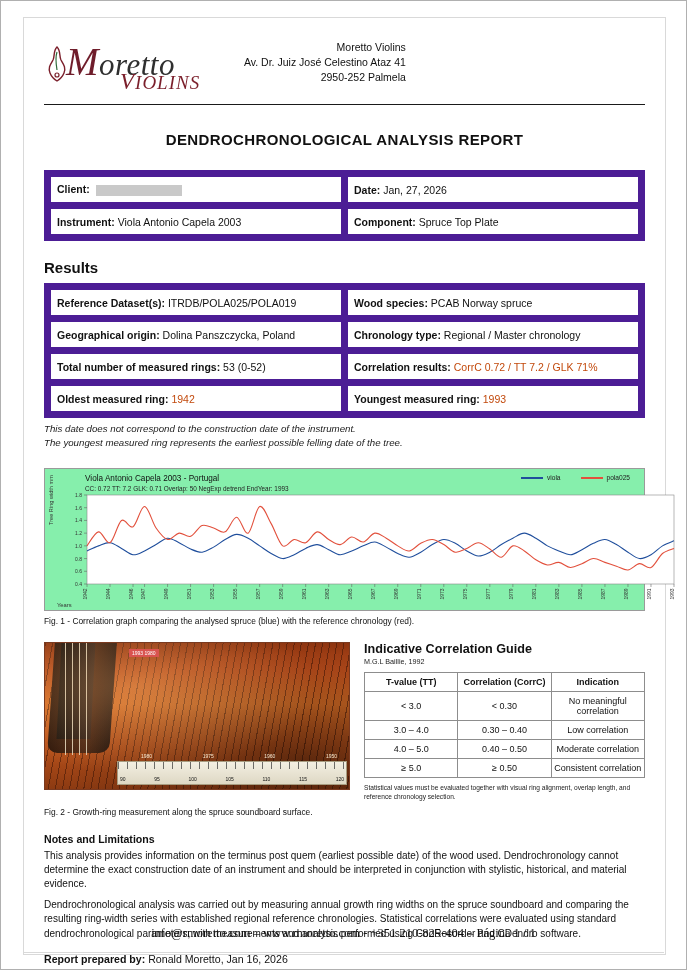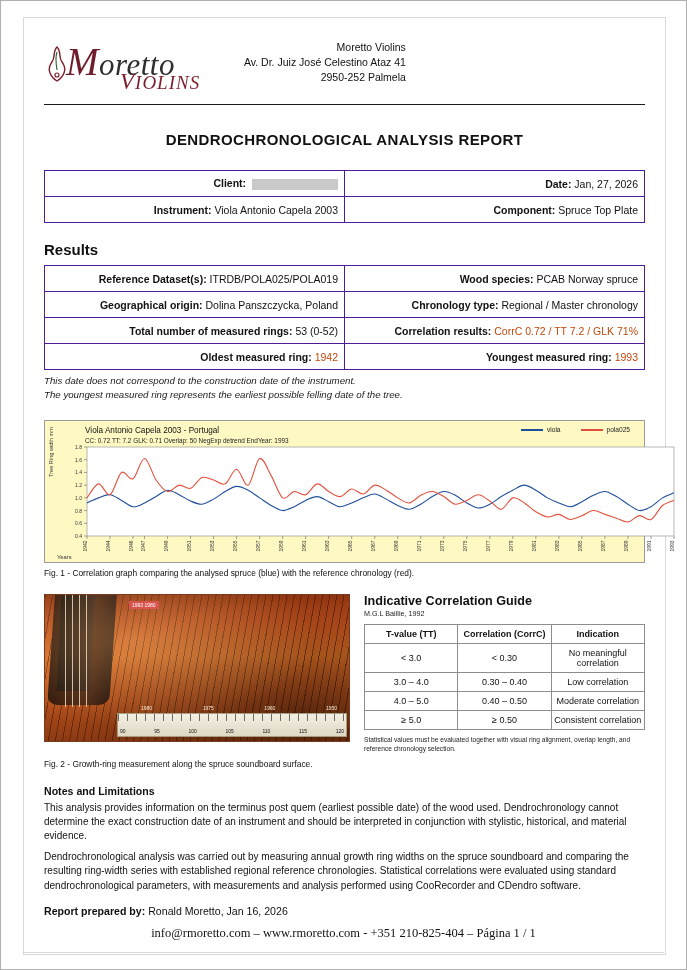--- a/index.html
+++ b/index.html
@@ -92,25 +92,24 @@
   }
   
   table.grid {
     width: 100%;
     border-collapse: collapse;
     font-size: 10.5px;
     color: #111;
     table-layout: fixed;
   }
   table.grid td {
-    border: 1px solid #4c1d95;
+    border: 7px solid #4c1d95;
     padding: 4px 6px;
     vertical-align: middle;
     height: 17px;
-    text-align: right;
   }
   .lbl { font-weight: bold; }
   .redacted {
     display: inline-block;
     width: 86px;
     height: 11px;
     background: #c9c9c9;
     vertical-align: middle;
     margin-left: 3px;
   }
@@ -127,21 +126,21 @@
     color: #222;
     margin-top: 4px;
     line-height: 1.45;
   }
   
   .chart-box {
     margin-top: 18px;
     border: 1px solid #9a9a9a;
     height: 143px;
     position: relative;
-    background: #fef9c3;
+    background: #86efac;
     padding: 0;
     box-sizing: border-box;
   }
   .chart-title {
     position: absolute;
     left: 40px;
     top: 5px;
     font-size: 8.2px;
     color: #111;
   }

